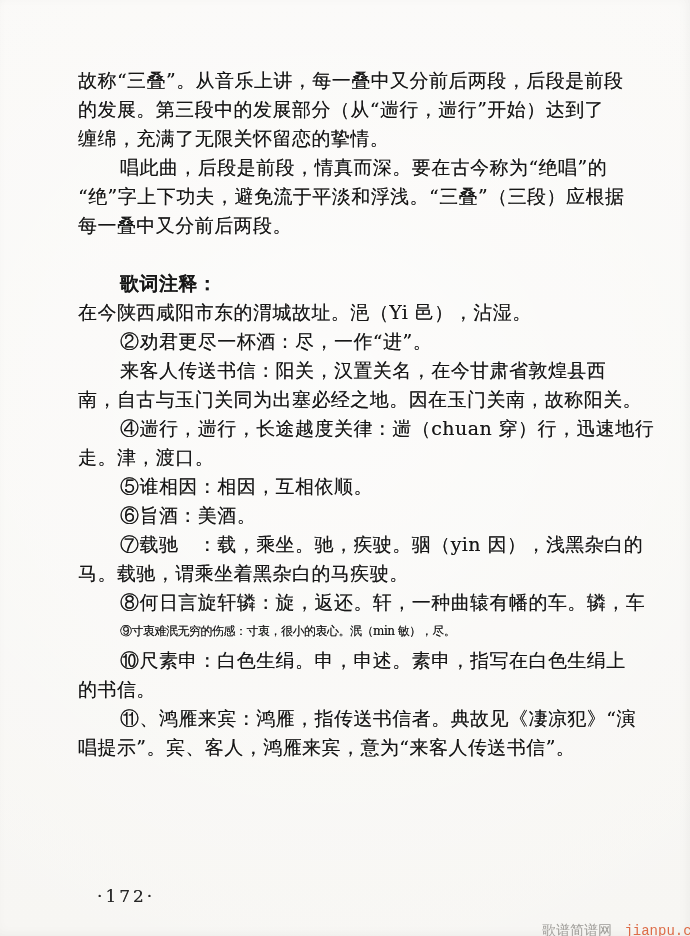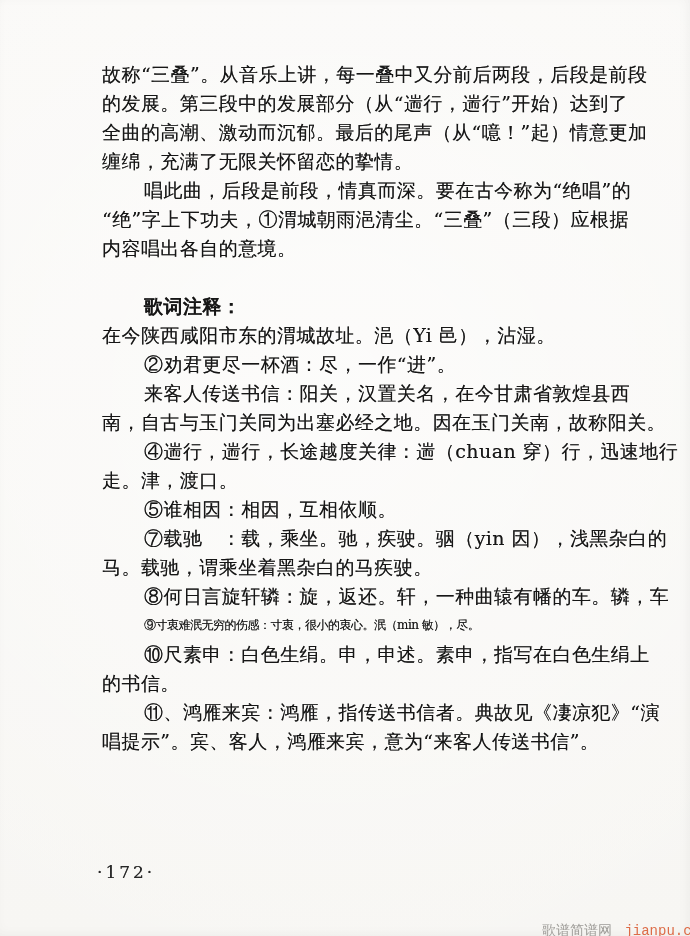--- a/index.html
+++ b/index.html
@@ -12,37 +12,36 @@
     position: relative;
     width: 690px; height: 936px;
     background:
       radial-gradient(130% 95% at 48% 42%, rgba(255,255,255,0.55), rgba(0,0,0,0) 70%),
       linear-gradient(#faf9f7, #f7f6f3);
     box-shadow: inset -5px 0 10px rgba(0,0,0,0.025), inset 0 -5px 10px rgba(0,0,0,0.02);
     overflow: hidden;
   }
   .text-block {
     position: absolute;
-    left: 78px; top: 60px; width: 568px;
+    left: 78px; top: 66px; width: 568px;
     color: #161616;
     font-size: 19px;
     letter-spacing: 0.45px;
     text-shadow: 0 0 0.6px rgba(0,0,0,0.55);
-    margin-left: 24px;
   }
   .line {
     height: 29px; line-height: 29px;
     white-space: pre;
   }
   .indent { padding-left: 42px; }
   .heading { font-weight: bold; margin-top: 29px; }
   .tight { font-size: 12px; letter-spacing: -0.5px; }
   .page-number {
     position: absolute;
-    left: 97px; top: 862px;
+    left: 97px; top: 886px;
     font-size: 17px; letter-spacing: 3px;
     color: #262626;
     text-shadow: 0 0 0.5px rgba(0,0,0,0.5);
   }
   .watermark {
     position: absolute;
     left: 542px; top: 922px;
     font-size: 14px;
     font-family: Liberation Mono, monospace;
     white-space: nowrap;
@@ -50,35 +49,35 @@
   .wm-name { color: #9e9c98; }
   .wm-url  { color: #dd6c48; margin-left: 4px; }
 </style>
 </head>
 <body>
 
 <div class="page">
   <div class="text-block">
     <div class="line">故称“三叠”。从音乐上讲，每一叠中又分前后两段，后段是前段</div>
     <div class="line">的发展。第三段中的发展部分（从“遄行，遄行”开始）达到了</div>
-    <div class="line">全曲的高潮、激动而沉郁。最后的尾声（从“噫！”起）情意更加</div>
     <div class="line">缠绵，充满了无限关怀留恋的挚情。</div>
     <div class="line indent">唱此曲，后段是前段，情真而深。要在古今称为“绝唱”的</div>
-    <div class="line">“绝”字上下功夫，①渭城朝雨浥清尘。“三叠”（三段）应根据</div>
-    <div class="line">内容唱出各自的意境。</div>
+    <div class="line">“绝”字上下功夫，避免流于平淡和浮浅。“三叠”（三段）应根据</div>
+    <div class="line">每一叠中又分前后两段。</div>
 
     <div class="line indent heading">歌词注释：</div>
 
     <div class="line">在今陕西咸阳市东的渭城故址。浥（Yi 邑），沾湿。</div>
     <div class="line indent">②劝君更尽一杯酒：尽，一作“进”。</div>
     <div class="line indent">来客人传送书信：阳关，汉置关名，在今甘肃省敦煌县西</div>
     <div class="line">南，自古与玉门关同为出塞必经之地。因在玉门关南，故称阳关。</div>
     <div class="line indent">④遄行，遄行，长途越度关律：遄（chuan 穿）行，迅速地行</div>
     <div class="line">走。津，渡口。</div>
     <div class="line indent">⑤谁相因：相因，互相依顺。</div>
+    <div class="line indent">⑥旨酒：美酒。</div>
     <div class="line indent">⑦载驰　：载，乘坐。驰，疾驶。骃（yin 因），浅黑杂白的</div>
     <div class="line">马。载驰，谓乘坐着黑杂白的马疾驶。</div>
     <div class="line indent">⑧何日言旋轩辚：旋，返还。轩，一种曲辕有幡的车。辚，车</div>
     <div class="line indent tight">⑨寸衷难泯无穷的伤感：寸衷，很小的衷心。泯（min 敏），尽。</div>
     <div class="line indent">⑩尺素申：白色生绢。申，申述。素申，指写在白色生绢上</div>
     <div class="line">的书信。</div>
     <div class="line indent">⑪、鸿雁来宾：鸿雁，指传送书信者。典故见《凄凉犯》“演</div>
     <div class="line">唱提示”。宾、客人，鸿雁来宾，意为“来客人传送书信”。</div>
   </div>
 

